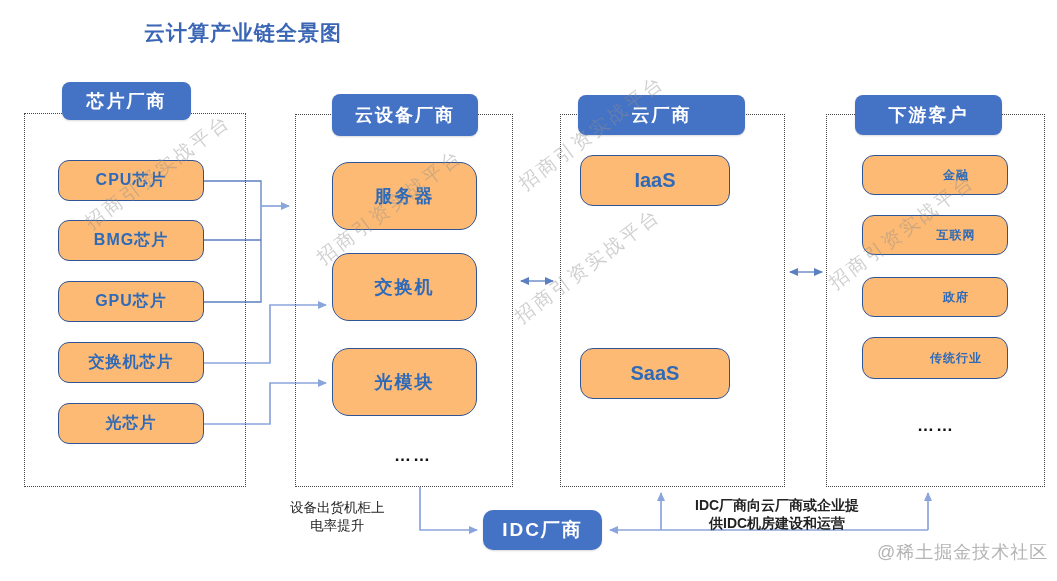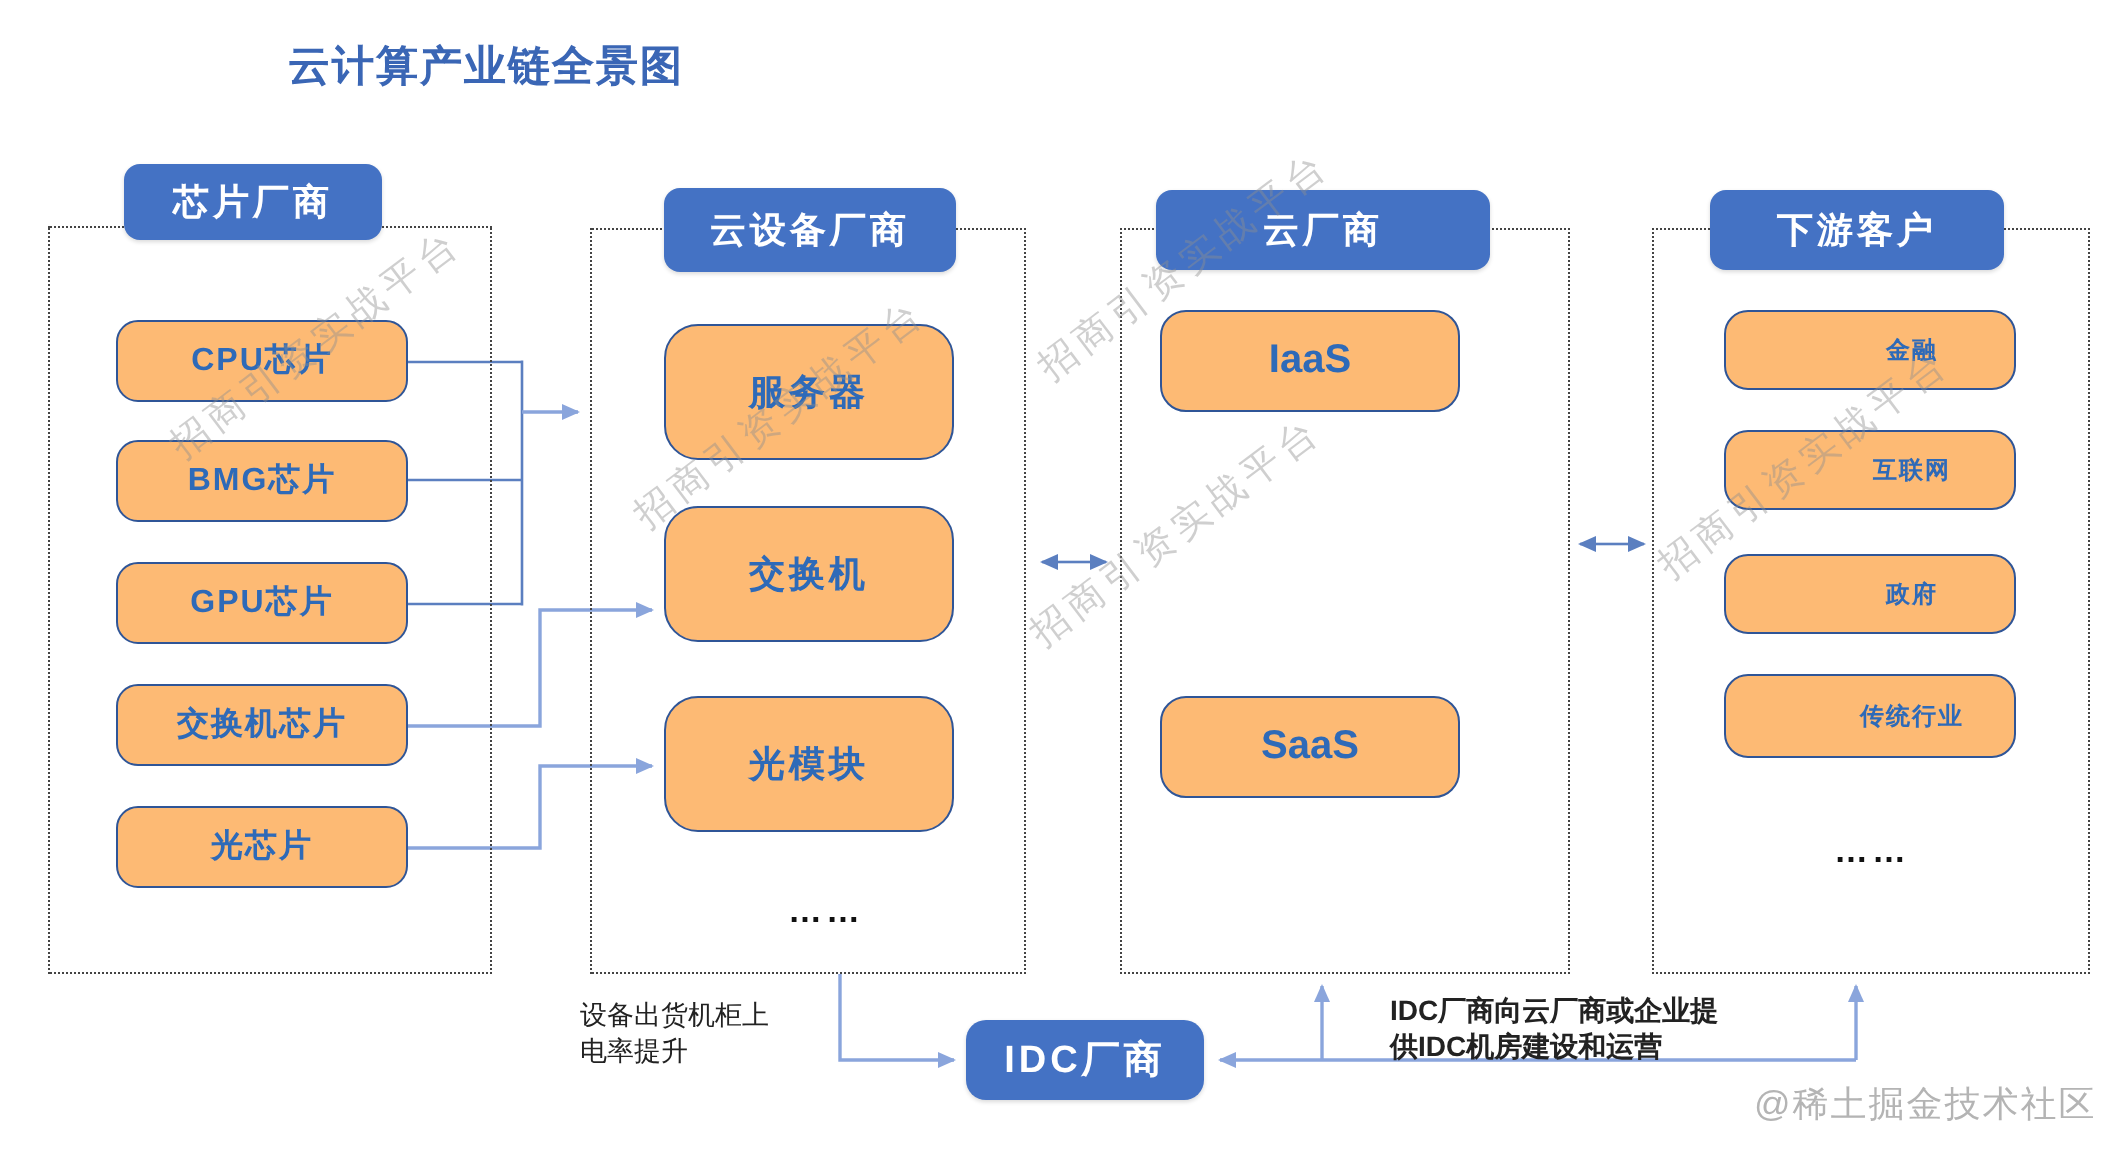--- a/index.html
+++ b/index.html
@@ -11,21 +11,21 @@
   .hdr{background:var(--header-fill,#4472c4);color:#fff;font-weight:bold;font-size:18px;
        display:flex;align-items:center;justify-content:center;border-radius:8px;letter-spacing:2px;
        box-shadow:0 1px 2px rgba(0,0,0,.15);white-space:nowrap;}
   .node{background:#fdba74;border:1.6px solid var(--box-border,#2f5597);color:var(--box-text,#2e6ab8);
         font-weight:bold;display:flex;align-items:center;justify-content:center;white-space:nowrap;}
   .c1{width:146px;height:41px;border-radius:11px;font-size:16px;letter-spacing:1px;}
   .c2{width:145px;height:68px;border-radius:17px;font-size:18px;letter-spacing:2px;}
   .c3{width:150px;height:51px;border-radius:13px;font-size:20px;}
   .c4{width:146px;height:40px;border-radius:12px;font-size:12px;letter-spacing:1px;padding-left:42px;}
   .dots{width:100px;text-align:center;font-size:17px;font-weight:bold;color:#111;letter-spacing:2px;}
-  .ann{color:var(--annotation,#222);font-size:13.5px;line-height:18px;white-space:nowrap;}
+  .ann{color:var(--annotation,#222);font-size:13.5px;line-height:18px;white-space:nowrap;text-align:center;}
   .ann-bold{font-weight:bold;font-size:14px;}
   .wm{color:var(--watermark,#8f8f8f);opacity:.42;font-size:19px;letter-spacing:3px;white-space:nowrap;
       transform:translate(-50%,-50%) rotate(-37deg);pointer-events:none;z-index:30;}
   .credit{color:var(--credit,#b4b4b4);font-size:18px;letter-spacing:1px;white-space:nowrap;z-index:30;}
   .wires{left:0;top:0;z-index:1;}
   .frame{z-index:2;}
   .hdr,.node,.dots,.ann,.title{z-index:5;}
   .wires path{fill:none;}
   .wires .ld{stroke:var(--line-dark,#5b7fc0);stroke-width:1.3px;}
   .wires .ll{stroke:var(--line-light,#8aa5dc);stroke-width:1.7px;}

